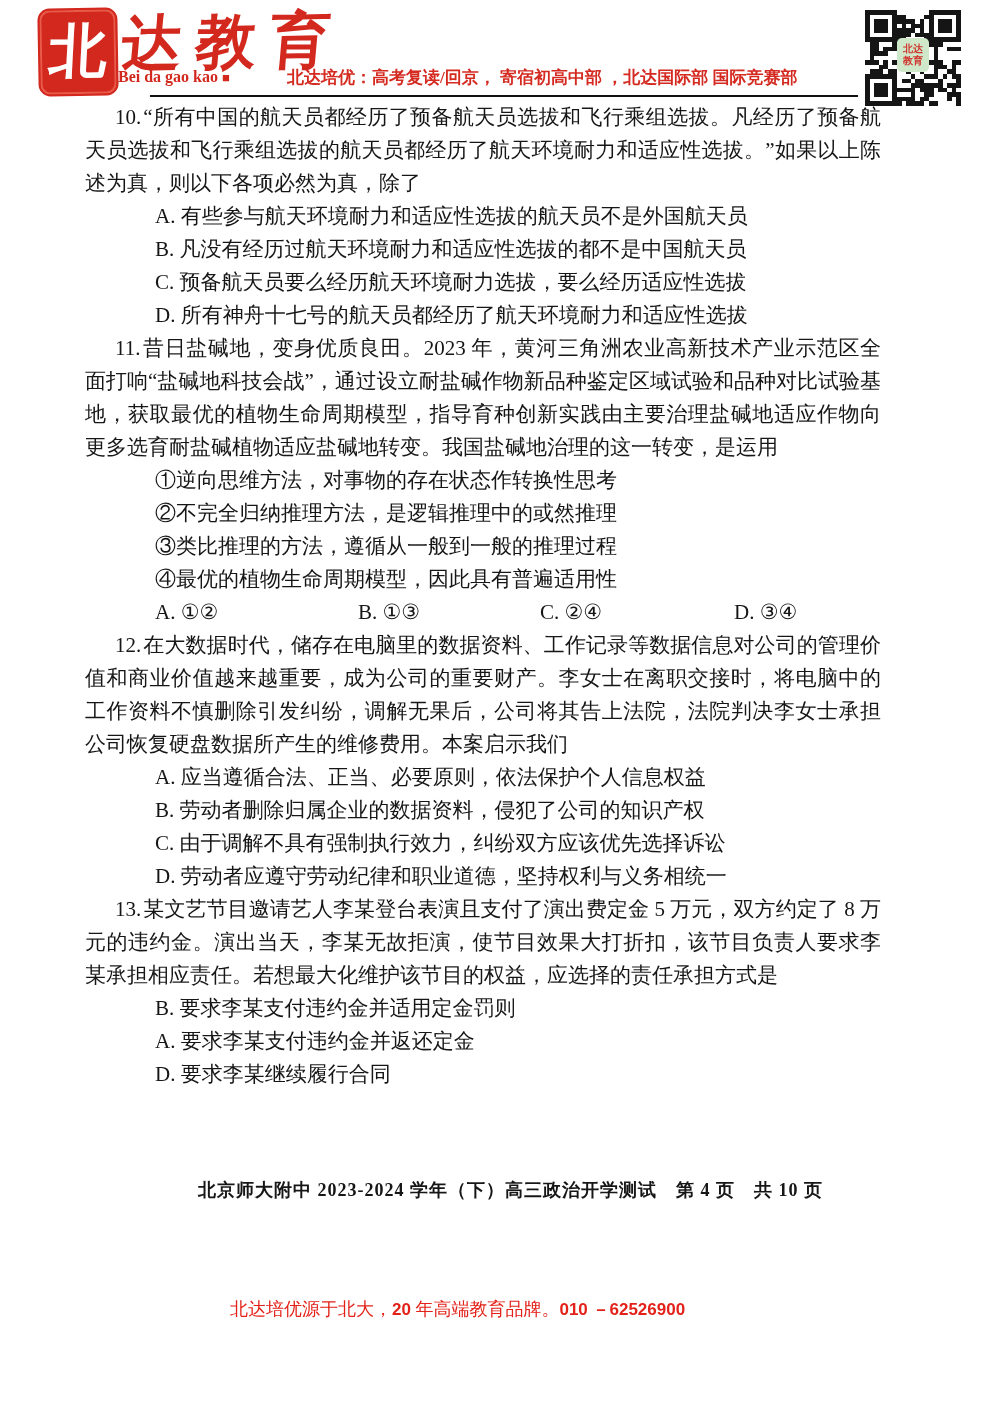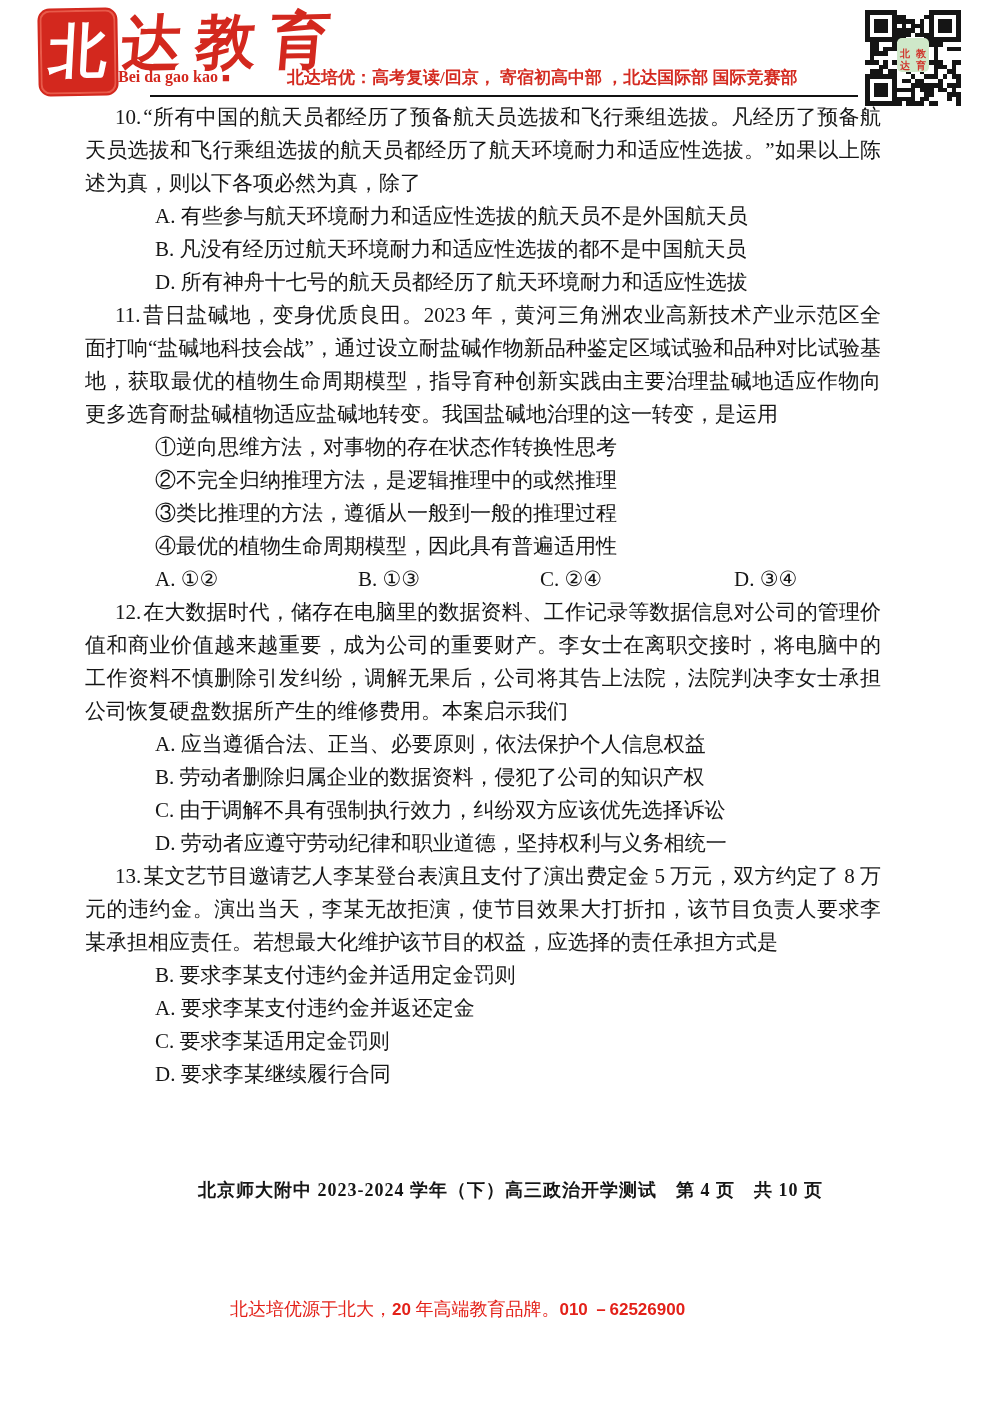--- a/index.html
+++ b/index.html
@@ -62,21 +62,21 @@
     position:absolute; left:865px; top:8px;
     width:96px; height:100px;
   }
   .qr svg { width:100%; height:100%; shape-rendering:crispEdges; }
   .qr-center {
     position:absolute; left:50%; top:47%;
     transform:translate(-50%,-50%);
     width:32px; height:34px;
     background:var(--qr_label_bg,#cfe8c9);
     border-radius:5px;
-    display:flex; flex-direction:row; align-items:flex-end; justify-content:center;
+    display:flex; flex-direction:column; align-items:center; justify-content:center;
     color:var(--qr_label_red,#d0342c);
     font-size:10px; line-height:12px; font-weight:bold;
     text-align:center;
   }
   
   .content {
     position:absolute; left:85px; top:101px;
     width:796px;
     font-size:21px; line-height:33px;
     text-align:justify;
@@ -293,20 +293,21 @@
       </div>
     </div>
   </div>
 
   <div class="content">
 
     <section>
       <p class="stem"><span class="qnum">10.</span><span>“所有中国的航天员都经历了预备航天员选拔和飞行乘组选拔。凡经历了预备航天员选拔和飞行乘组选拔的航天员都经历了航天环境耐力和适应性选拔。”如果以上陈述为真，则以下各项必然为真，除了</span></p>
       <div class="option">A. 有些参与航天环境耐力和适应性选拔的航天员不是外国航天员</div>
       <div class="option">B. 凡没有经历过航天环境耐力和适应性选拔的都不是中国航天员</div>
+      <div class="option">C. 预备航天员要么经历航天环境耐力选拔，要么经历适应性选拔</div>
       <div class="option">D. 所有神舟十七号的航天员都经历了航天环境耐力和适应性选拔</div>
     </section>
 
     <section>
       <p class="stem"><span class="qnum">11.</span><span>昔日盐碱地，变身优质良田。2023 年，黄河三角洲农业高新技术产业示范区全面打响“盐碱地科技会战”，通过设立耐盐碱作物新品种鉴定区域试验和品种对比试验基地，获取最优的植物生命周期模型，指导育种创新实践由主要治理盐碱地适应作物向更多选育耐盐碱植物适应盐碱地转变。我国盐碱地治理的这一转变，是运用</span></p>
       <div class="subitem">①逆向思维方法，对事物的存在状态作转换性思考</div>
       <div class="subitem">②不完全归纳推理方法，是逻辑推理中的或然推理</div>
       <div class="subitem">③类比推理的方法，遵循从一般到一般的推理过程</div>
       <div class="subitem">④最优的植物生命周期模型，因此具有普遍适用性</div>
       <div class="answer-row">
@@ -322,21 +323,20 @@
       <div class="option">A. 应当遵循合法、正当、必要原则，依法保护个人信息权益</div>
       <div class="option">B. 劳动者删除归属企业的数据资料，侵犯了公司的知识产权</div>
       <div class="option">C. 由于调解不具有强制执行效力，纠纷双方应该优先选择诉讼</div>
       <div class="option">D. 劳动者应遵守劳动纪律和职业道德，坚持权利与义务相统一</div>
     </section>
 
     <section>
       <p class="stem"><span class="qnum">13.</span><span>某文艺节目邀请艺人李某登台表演且支付了演出费定金 5 万元，双方约定了 8 万元的违约金。演出当天，李某无故拒演，使节目效果大打折扣，该节目负责人要求李某承担相应责任。若想最大化维护该节目的权益，应选择的责任承担方式是</span></p>
       <div class="option">B. 要求李某支付违约金并适用定金罚则</div>
       <div class="option">A. 要求李某支付违约金并返还定金</div>
-      <div class="option">C. 要求李某适用定金罚则</div>
       <div class="option">D. 要求李某继续履行合同</div>
     </section>
 
   </div>
 
   <div class="page-footer">北京师大附中 2023-2024 学年（下）高三政治开学测试　第 4 页　共 10 页</div>
 
   <div class="bottom-banner"><span>北达培优源于北大，</span><span class="b">20</span><span> 年高端教育品牌。</span><span class="b">010 －62526900</span></div>
 
 </div>

